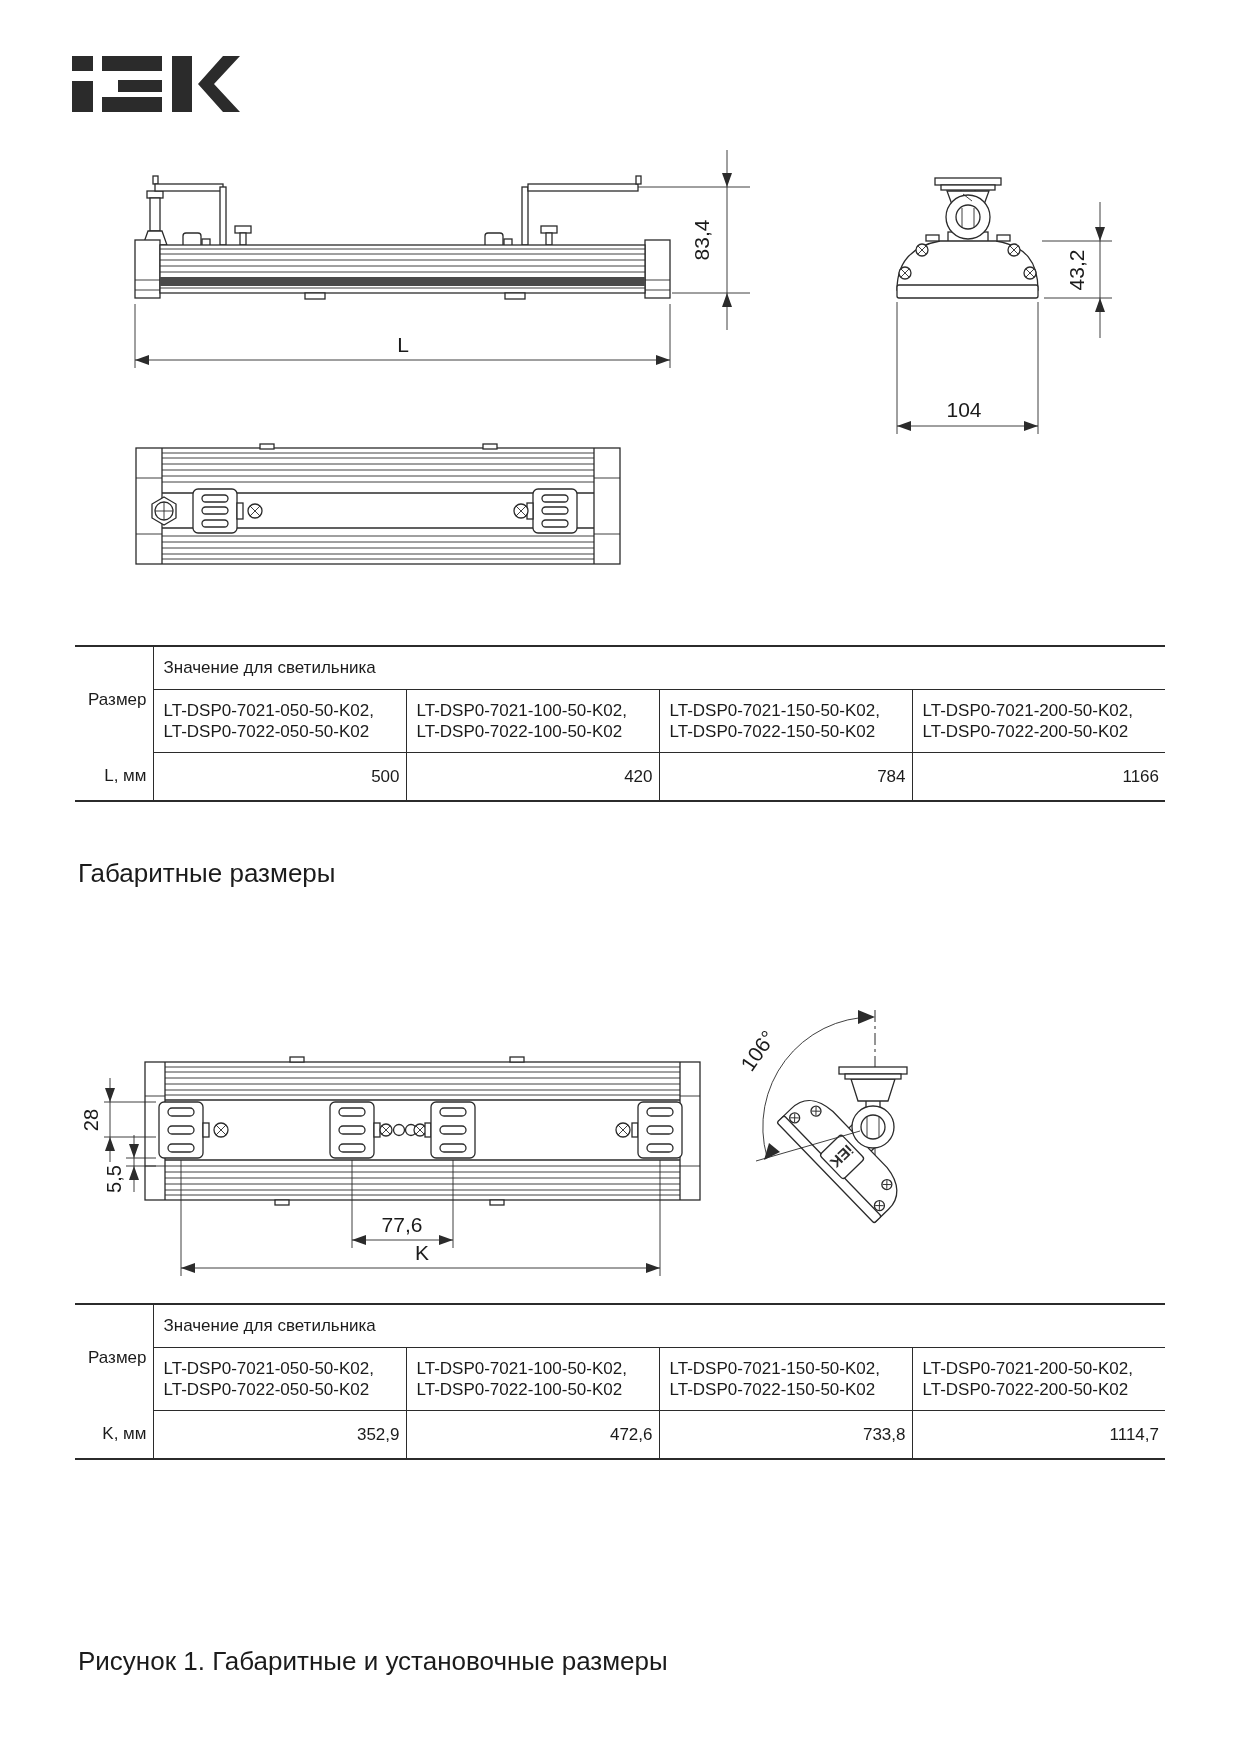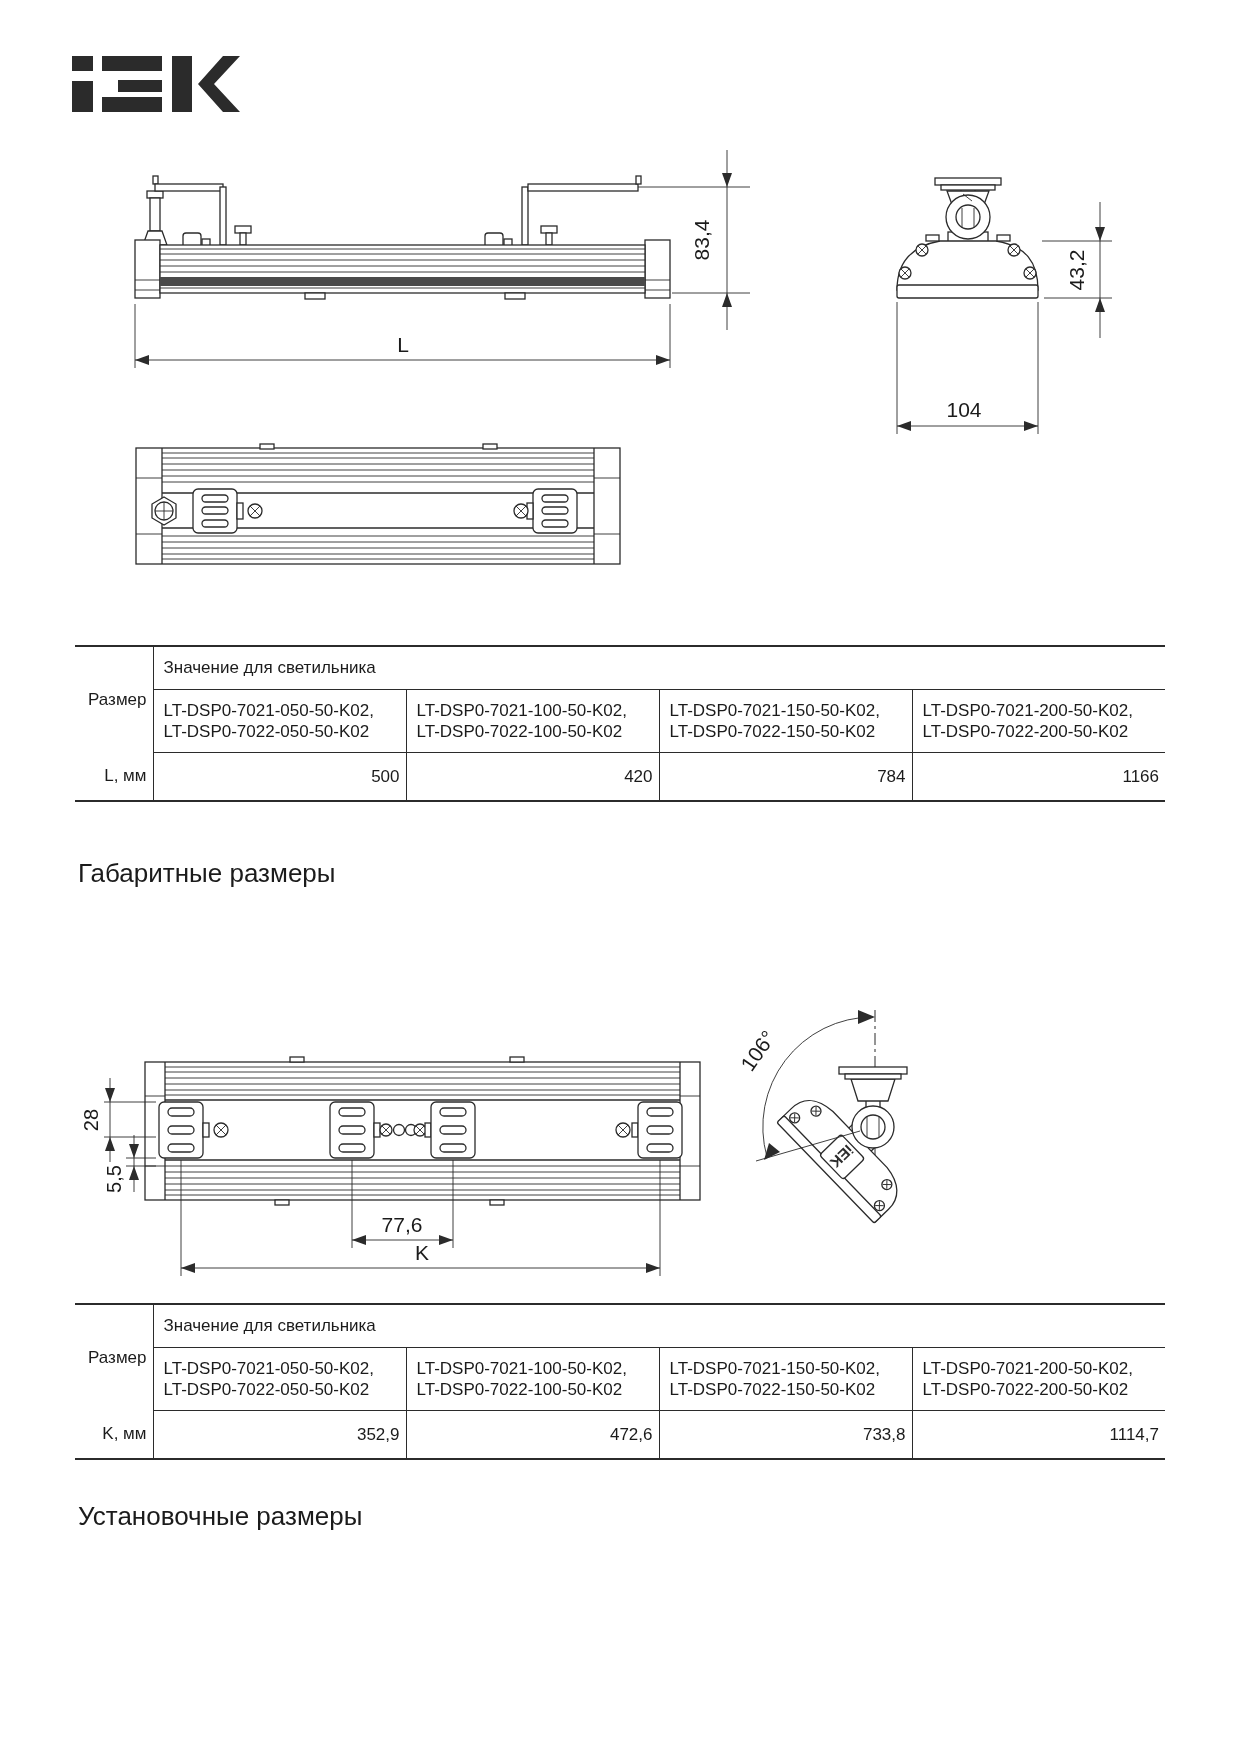--- a/index.html
+++ b/index.html
@@ -450,16 +450,16 @@
     <tr class="r3">
       <td>K, мм</td>
       <td>352,9</td>
       <td>472,6</td>
       <td>733,8</td>
       <td>1114,7</td>
     </tr>
   </tbody>
     </table>
 
-  <div class="heading" style="left:78px; top:1500px;">Установочные размеры</div>
-
+
+  <div class="heading" style="left:78px; top:1645px;">Рисунок 1. Габаритные и установочные размеры</div>
 
 </div>
 
 </body></html>

